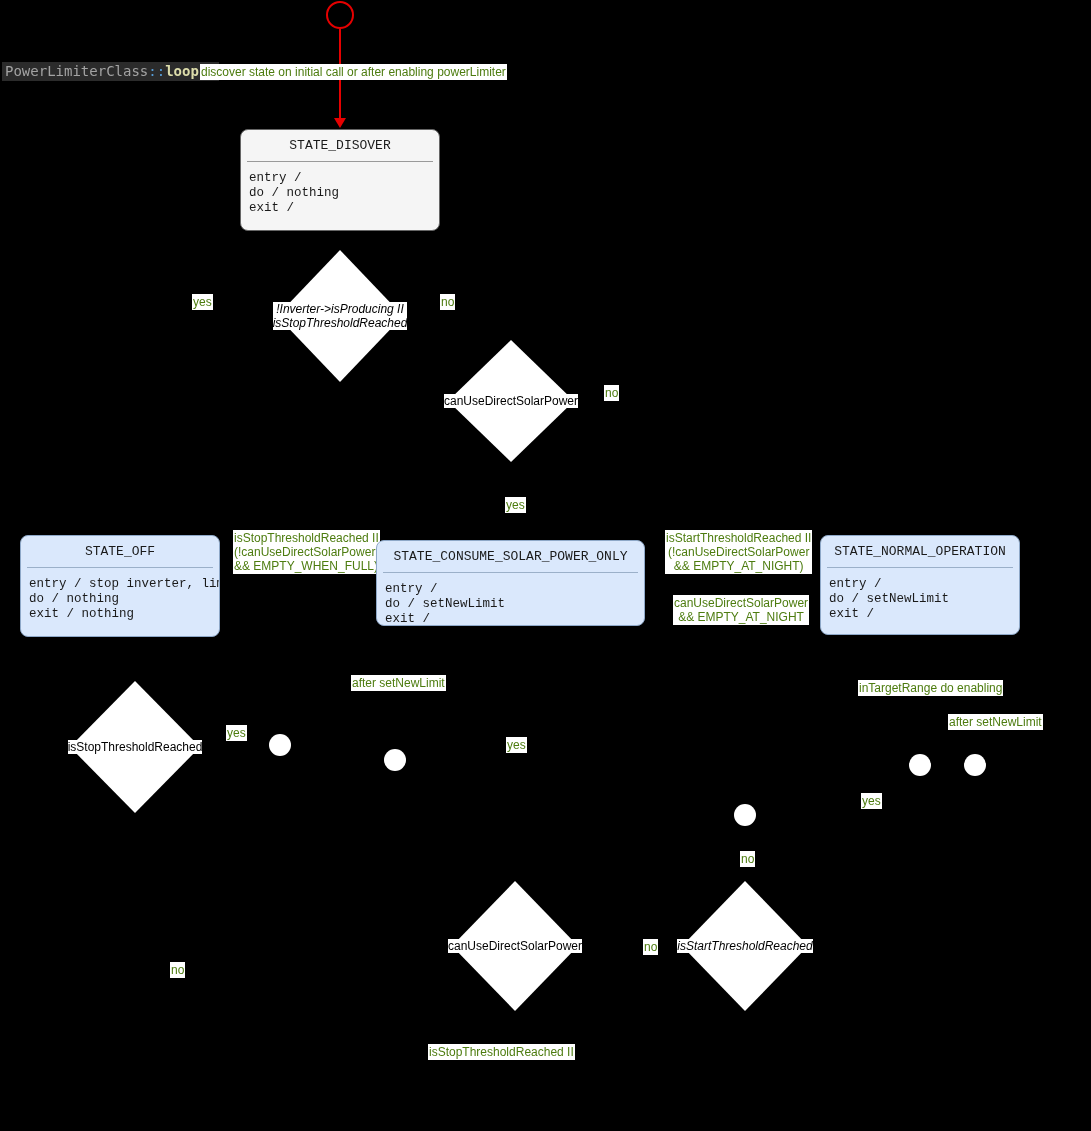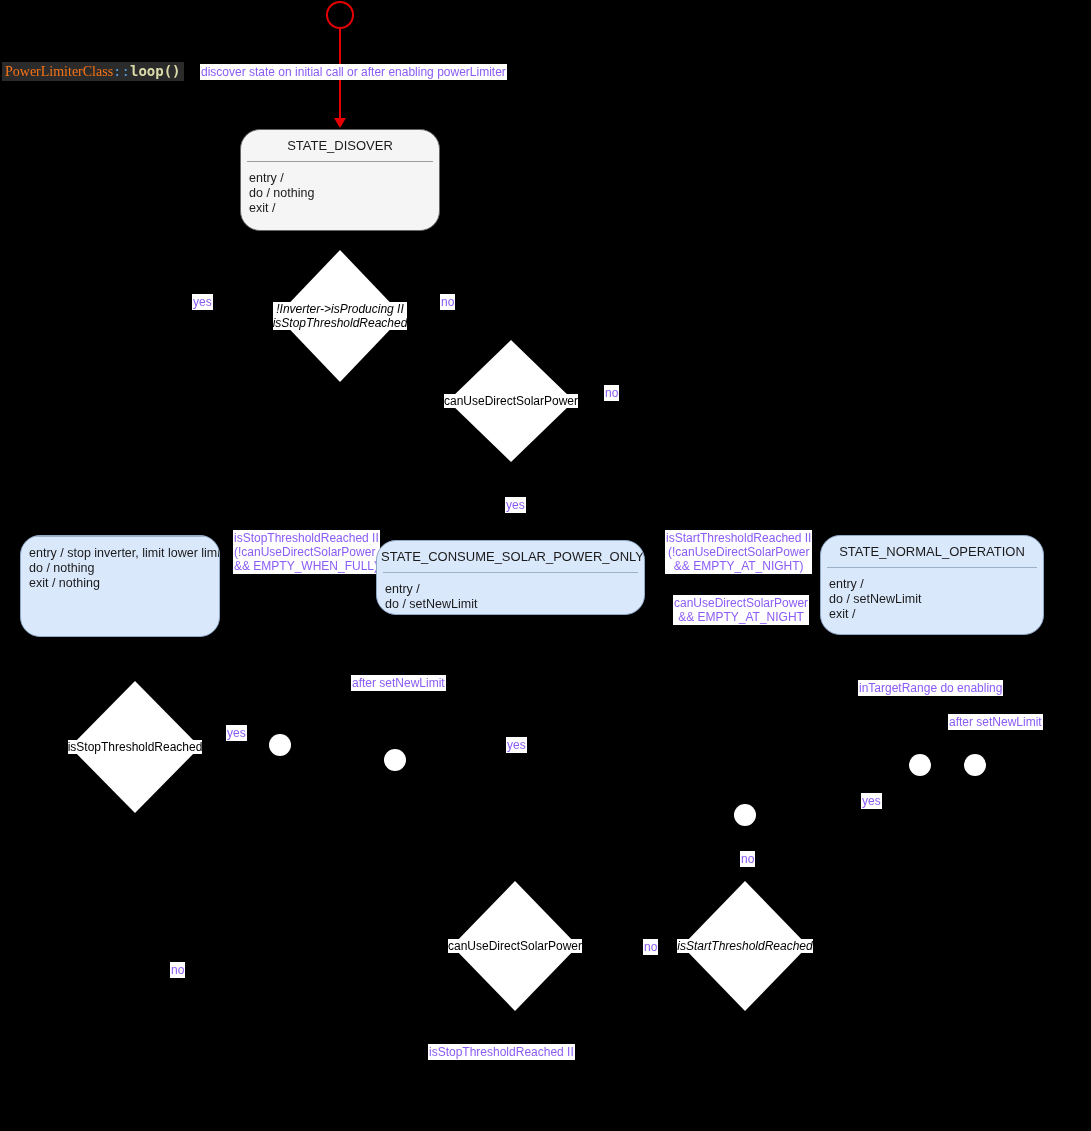--- a/index.html
+++ b/index.html
@@ -21,46 +21,47 @@
     position: absolute;
     left: 2px;
     top: 62px;
     background: #2b2b2b;
     font-family: "DejaVu Sans Mono", "Liberation Mono", monospace;
     font-size: 14px;
     line-height: 19px;
     padding: 0 3px;
     white-space: pre;
   }
-  .tok-class { color: #f97316; font-family: Liberation Serif, serif; }
+  .tok-class { color: #a3a3a3; }
   .tok-op    { color: #569cd6; }
   .tok-fn    { color: #dcdcaa; font-weight: bold; }
 
   
   .chip {
     position: absolute;
     background: #ffffff;
-    color: #8b5cf6;
+    color: #4d7c0f;
     font-size: 12px;
     line-height: 14px;
     padding: 1px 1px;
     white-space: pre;
     box-sizing: border-box;
   }
   .chip.center { text-align: center; }
 
   
   .state-box {
     position: absolute;
     box-sizing: border-box;
-    border-radius: 20px;
+    border-radius: 8px;
     border: 1px solid #8ea8c8;
     background: #dae8fc;
     box-shadow: 2px 2px 3px rgba(0,0,0,0.45);
     overflow: hidden;
+    font-family: Liberation Mono, monospace;
   }
   .state-box.neutral {
     background: #f5f5f5;
     border: 1px solid #666666;
   }
   .state-title {
     text-align: center;
     font-size: 13px;
     line-height: 16px;
     color: #1a1a1a;
@@ -164,45 +165,46 @@
   <div class="chip" style="left:440px; top:294px;">no</div>
 
   <div class="diamond" style="left:448px; top:340px; width:126px; height:122px;">
     <div class="shape"></div>
     <div class="dlabel">canUseDirectSolarPower</div>
   </div>
   <div class="chip" style="left:604px; top:385px;">no</div>
   <div class="chip" style="left:505px; top:497px;">yes</div>
 
   <div class="state-box" style="left:20px; top:535px; width:200px; height:102px;">
+    <div class="state-title">STATE_OFF</div>
     <div class="state-sep"></div>
     <div class="state-body">entry / stop inverter, limit lower limit
 do / nothing
 exit / nothing</div>
   </div>
 
   <div class="chip" style="left:233px; top:530px;">isStopThresholdReached II
 (!canUseDirectSolarPower
 &amp;&amp; EMPTY_WHEN_FULL)</div>
 
-  <div class="state-box" style="left:376px; top:540px; width:269px; height:75px;">
+  <div class="state-box" style="left:376px; top:540px; width:269px; height:86px;">
     <div class="state-title">STATE_CONSUME_SOLAR_POWER_ONLY</div>
     <div class="state-sep"></div>
     <div class="state-body">entry /
 do / setNewLimit
 exit /</div>
   </div>
 
   <div class="chip center" style="left:665px; top:530px;">isStartThresholdReached II
 (!canUseDirectSolarPower
 &amp;&amp; EMPTY_AT_NIGHT)</div>
   <div class="chip center" style="left:673px; top:595px;">canUseDirectSolarPower
 &amp;&amp; EMPTY_AT_NIGHT</div>
 
-  <div class="state-box" style="left:820px; top:535px; width:224px; height:100px;">
+  <div class="state-box" style="left:820px; top:535px; width:200px; height:100px;">
     <div class="state-title">STATE_NORMAL_OPERATION</div>
     <div class="state-sep"></div>
     <div class="state-body">entry /
 do / setNewLimit
 exit /</div>
   </div>
 
   <div class="diamond" style="left:70px; top:681px; width:130px; height:132px;">
     <div class="shape"></div>
     <div class="dlabel">isStopThresholdReached</div>

